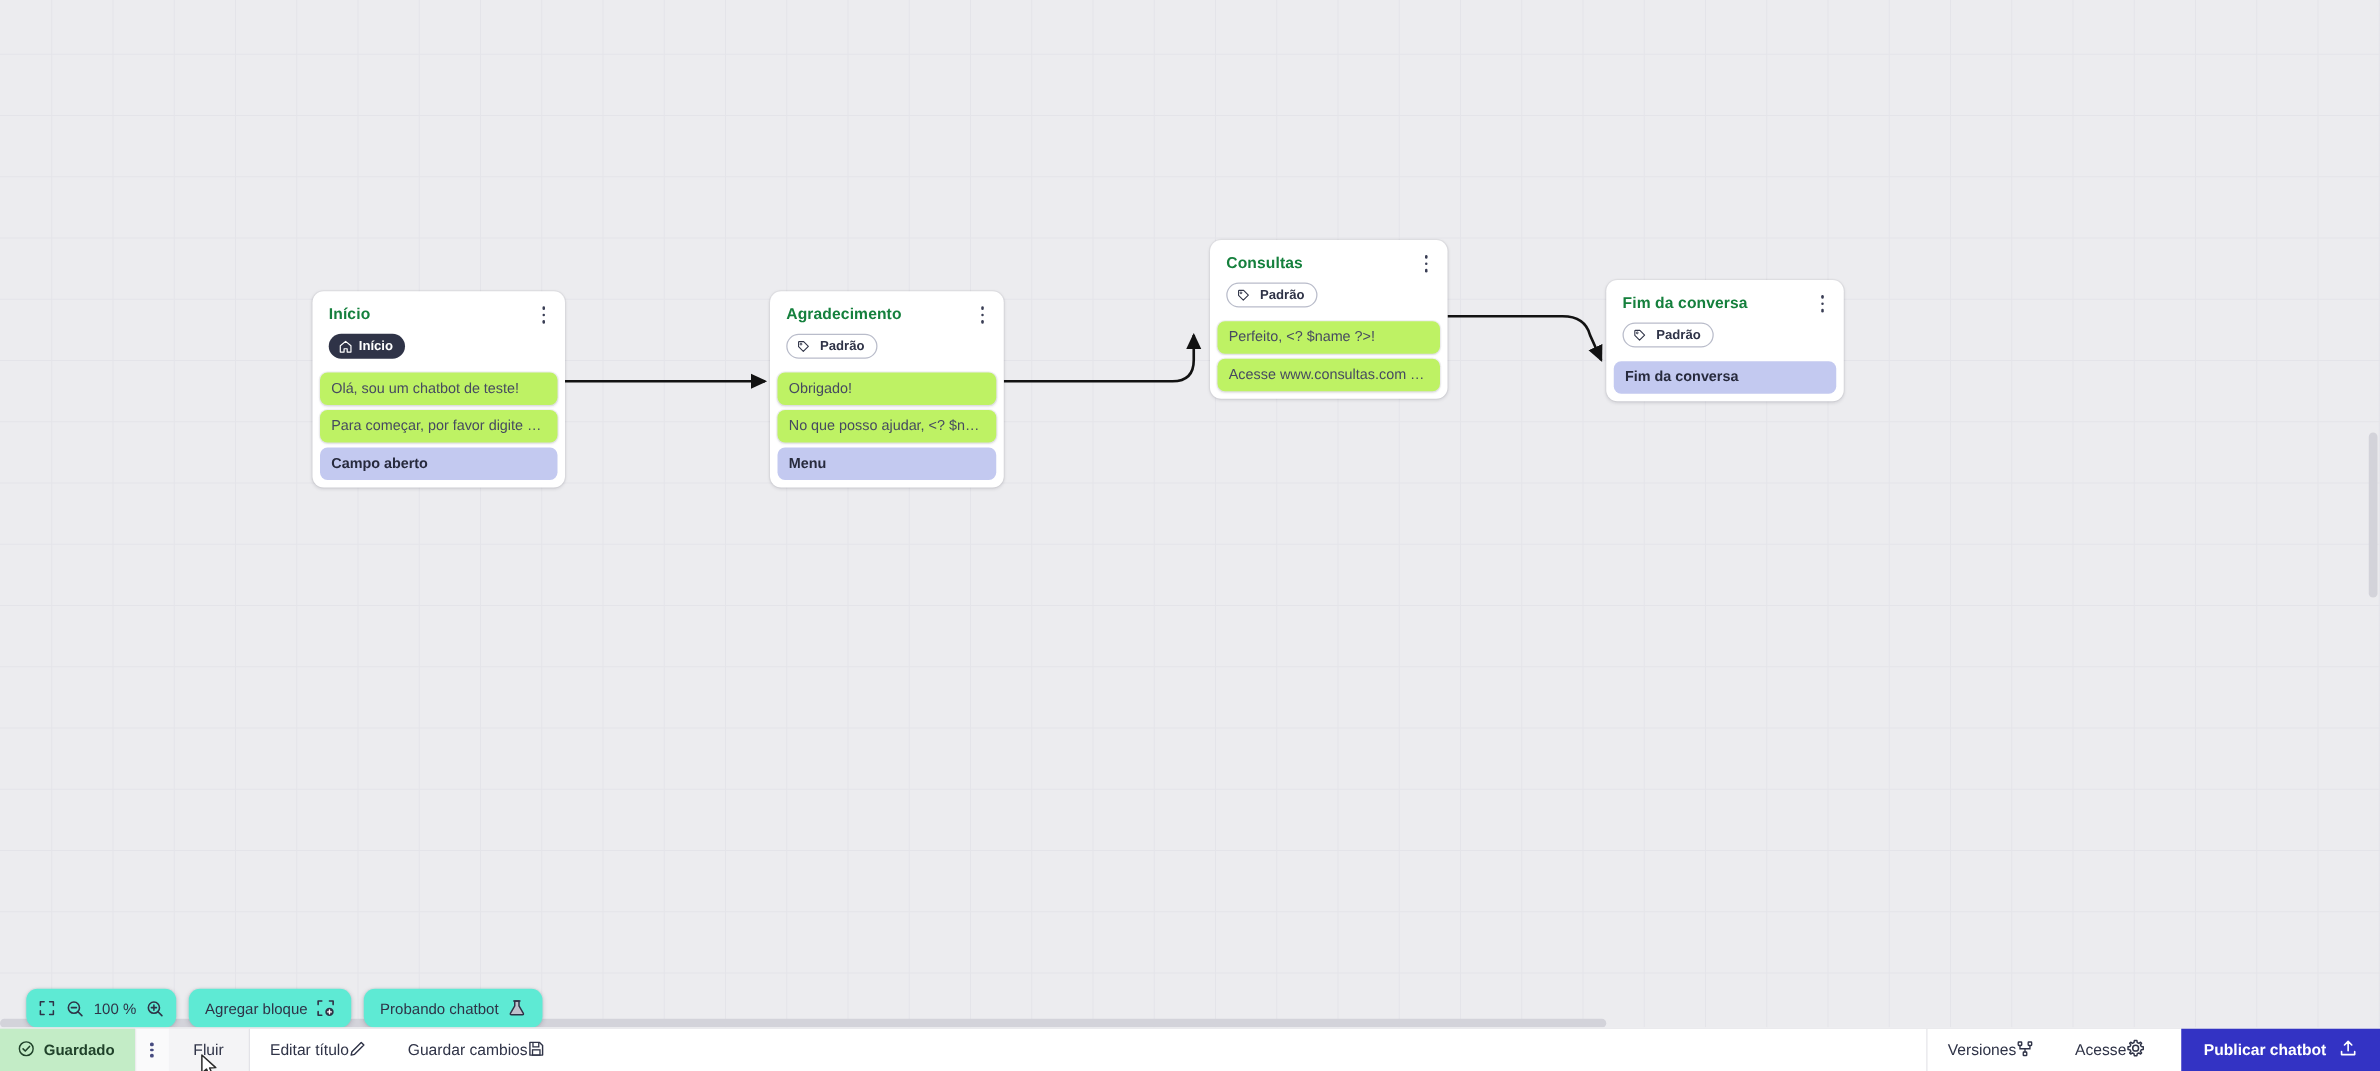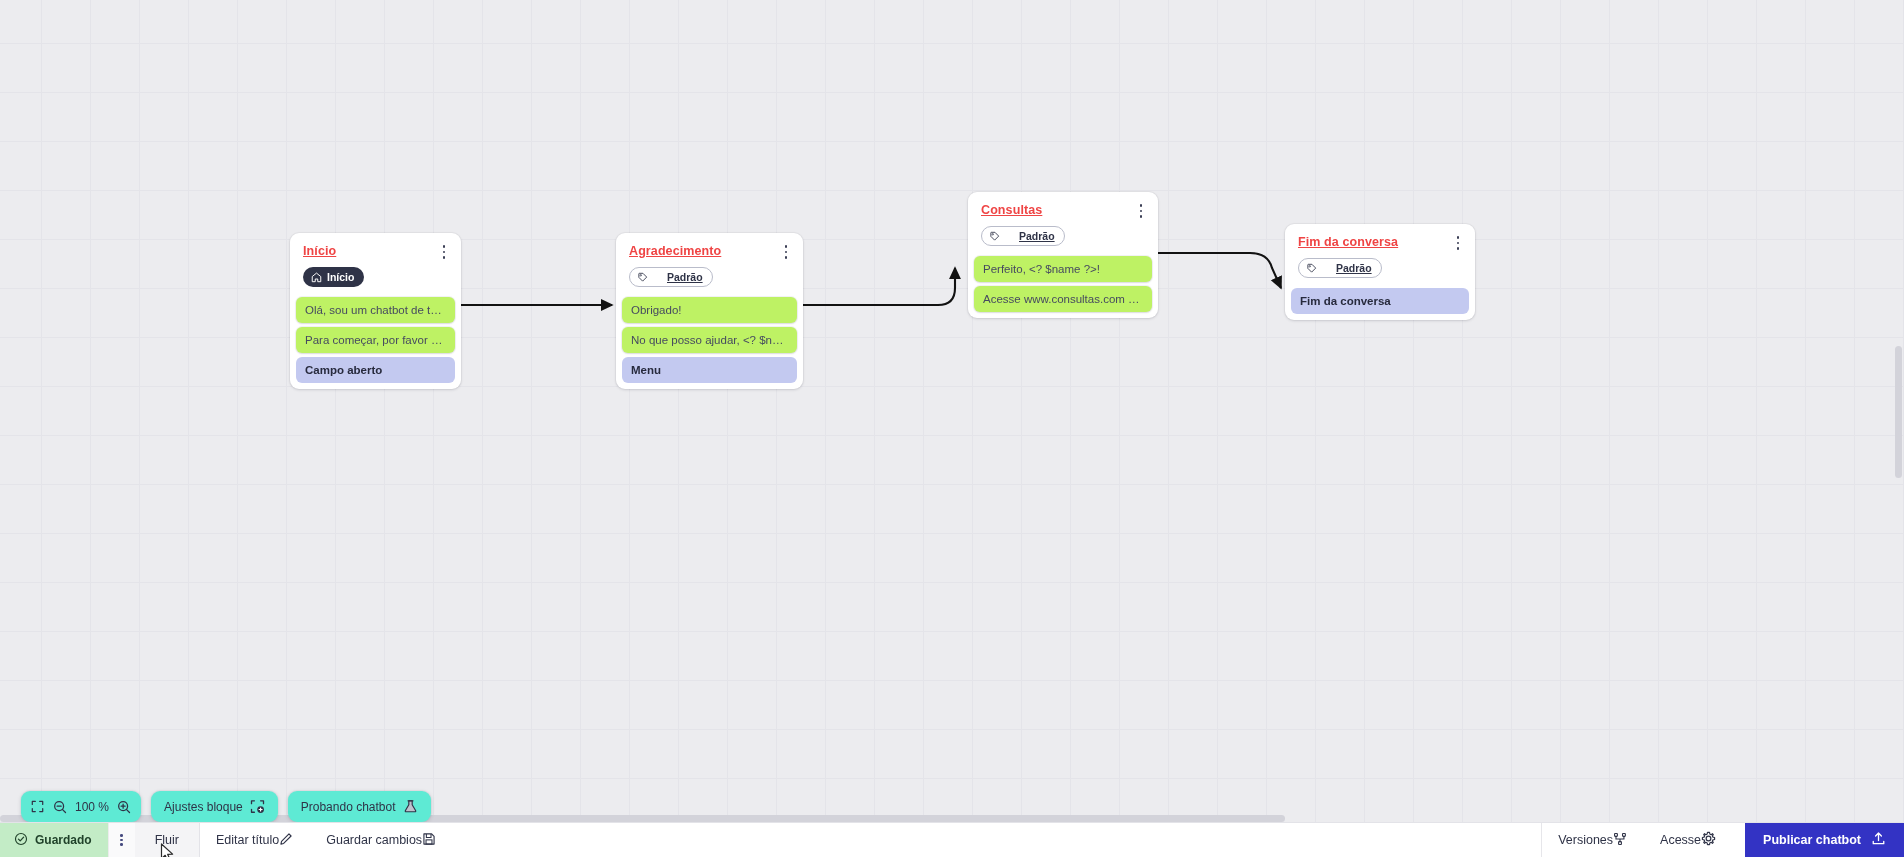--- a/index.html
+++ b/index.html
@@ -54,26 +54,25 @@
   }
 
   .node-head {
     position: relative;
     padding: 11px 13px 10px 13px;
   }
 
   .node-title {
     font-size: 12.5px;
     font-weight: bold;
-    color: #ef4444;
+    color: #15803d;
     letter-spacing: .1px;
     line-height: 15px;
     margin-bottom: 8px;
     padding-right: 22px;
-    text-decoration: underline;
   }
 
   .kebab {
     position: absolute;
     right: 9px;
     top: 10px;
     width: 16px;
     height: 18px;
     display: flex;
     flex-direction: column;
@@ -101,30 +100,29 @@
     color: #ffffff;
     font-size: 10.5px;
     font-weight: bold;
     border-radius: 11px;
     padding: 4px 10px 4px 8px;
     line-height: 12px;
   }
   .badge-default {
     display: inline-flex;
     align-items: center;
-    gap: 19px;
+    gap: 8px;
     background: #ffffff;
     color: #2f3347;
     font-size: 10.5px;
     font-weight: bold;
     border: 1px solid #b9bcca;
     border-radius: 11px;
     padding: 3px 9px 3px 7px;
     line-height: 12px;
-    text-decoration: underline;
   }
 
   .badge-icon { display: inline-block; width: 11px; height: 11px; line-height: 0; }
 
   
   .node-rows { padding: 0 6px 6px 6px; }
 
   .row {
     border-radius: 6px;
     font-size: 11.5px;
@@ -318,21 +316,21 @@
         </marker>
       </defs>
 
       <path d="M437,305 L612,305" stroke="#121212" stroke-width="2.1" fill="none" marker-end="url(#arrow)"></path>
 
       <path d="M803,305 L938,305 Q955,305 955,288 L955,268" stroke="#121212" stroke-width="2.1" fill="none" marker-end="url(#arrow)"></path>
 
       <path d="M1158,253 L1250,253 Q1268,253 1272,268 L1281,288" stroke="#121212" stroke-width="2.1" fill="none" marker-end="url(#arrow)"></path>
     </svg>
 
-    <div class="node" style="left:250px; top:233px; width:171px;margin-left:40px;">
+    <div class="node" style="left:250px; top:233px; width:202px;">
       <div class="node-head">
         <div class="node-title">Início</div>
         <div class="kebab">
             <i></i>
             <i></i>
             <i></i>
           </div>
         <span class="badge-start">
           <span class="badge-icon">
             <svg width="11" height="11" viewBox="0 0 16 16">
@@ -446,21 +444,21 @@
         <svg width="14" height="14" viewBox="0 0 16 16">
           <circle cx="7" cy="7" r="5.1" fill="none" stroke="#2f3347" stroke-width="1.45"></circle>
           <path d="M10.7 10.7 L14.3 14.3" stroke="#2f3347" stroke-width="1.45" stroke-linecap="round"></path>
           <path d="M4.7 7 L9.3 7 M7 4.7 L7 9.3" stroke="#2f3347" stroke-width="1.45" stroke-linecap="round"></path>
         </svg>
       </span>
     </div>
 
     <div class="tb-group">
       <span class="tb-btn">
-        <span>Ajustes bloque</span>
+        <span>Agregar bloque</span>
         <span class="tb-icon">
           <svg width="15" height="15" viewBox="0 0 16 16">
             <path d="M1.6 5 L1.6 1.9 L4.7 1.9 M11.3 1.9 L14.4 1.9 L14.4 5 M1.6 11 L1.6 14.1 L4.7 14.1" fill="none" stroke="#2f3347" stroke-width="1.4" stroke-linecap="round" stroke-linejoin="round"></path>
             <circle cx="11.3" cy="11.2" r="3.6" fill="#2f3347"></circle>
             <path d="M9.7 11.2 L12.9 11.2 M11.3 9.6 L11.3 12.8" stroke="#ffffff" stroke-width="1.25" stroke-linecap="round"></path>
           </svg>
         </span>
       </span>
     </div>
 

